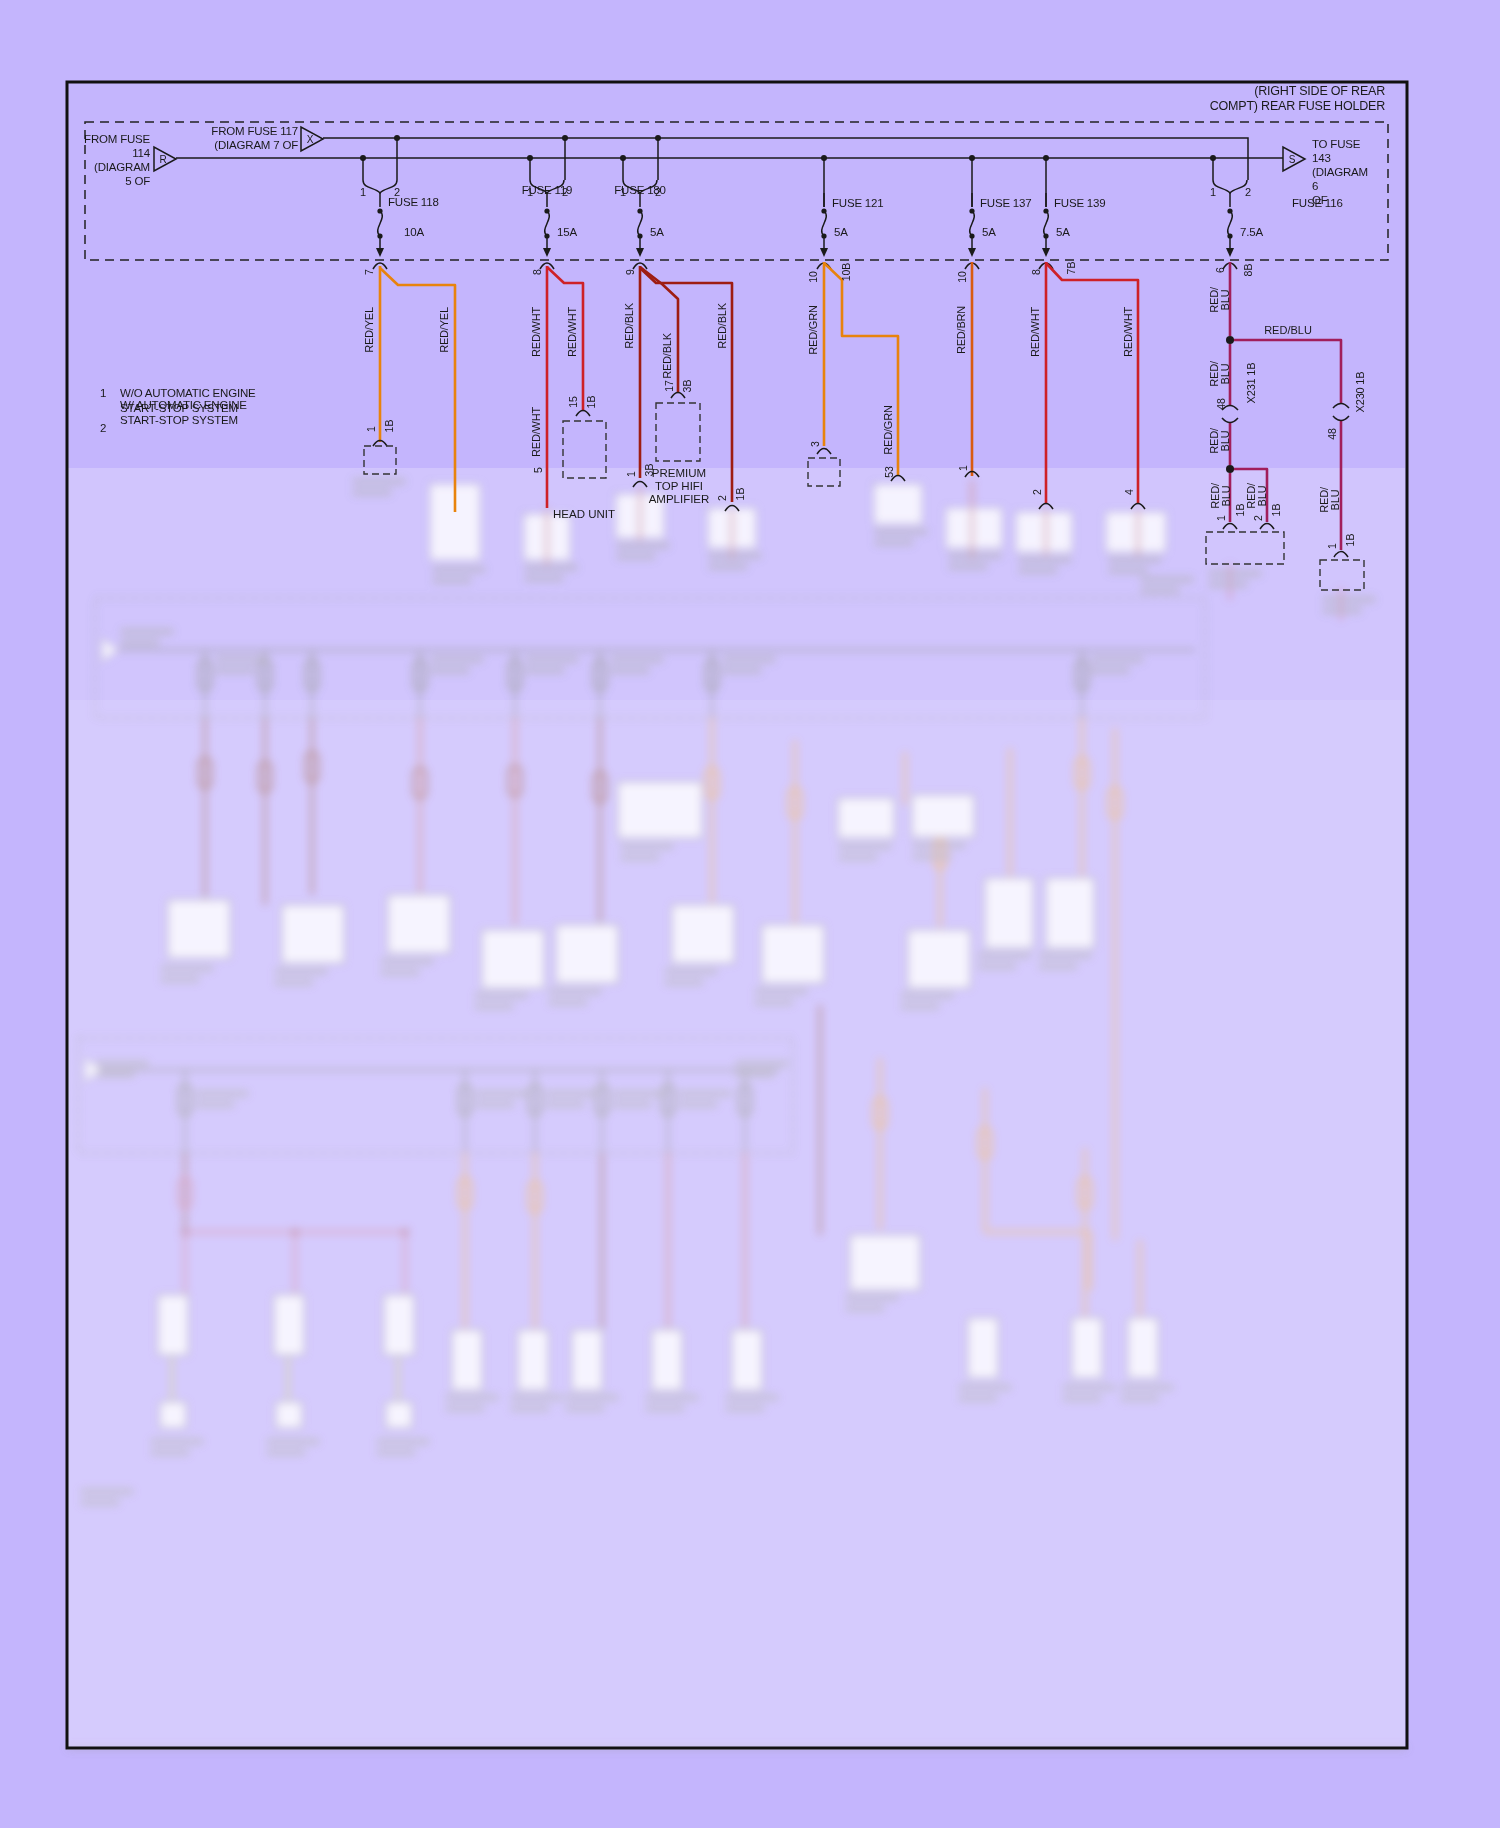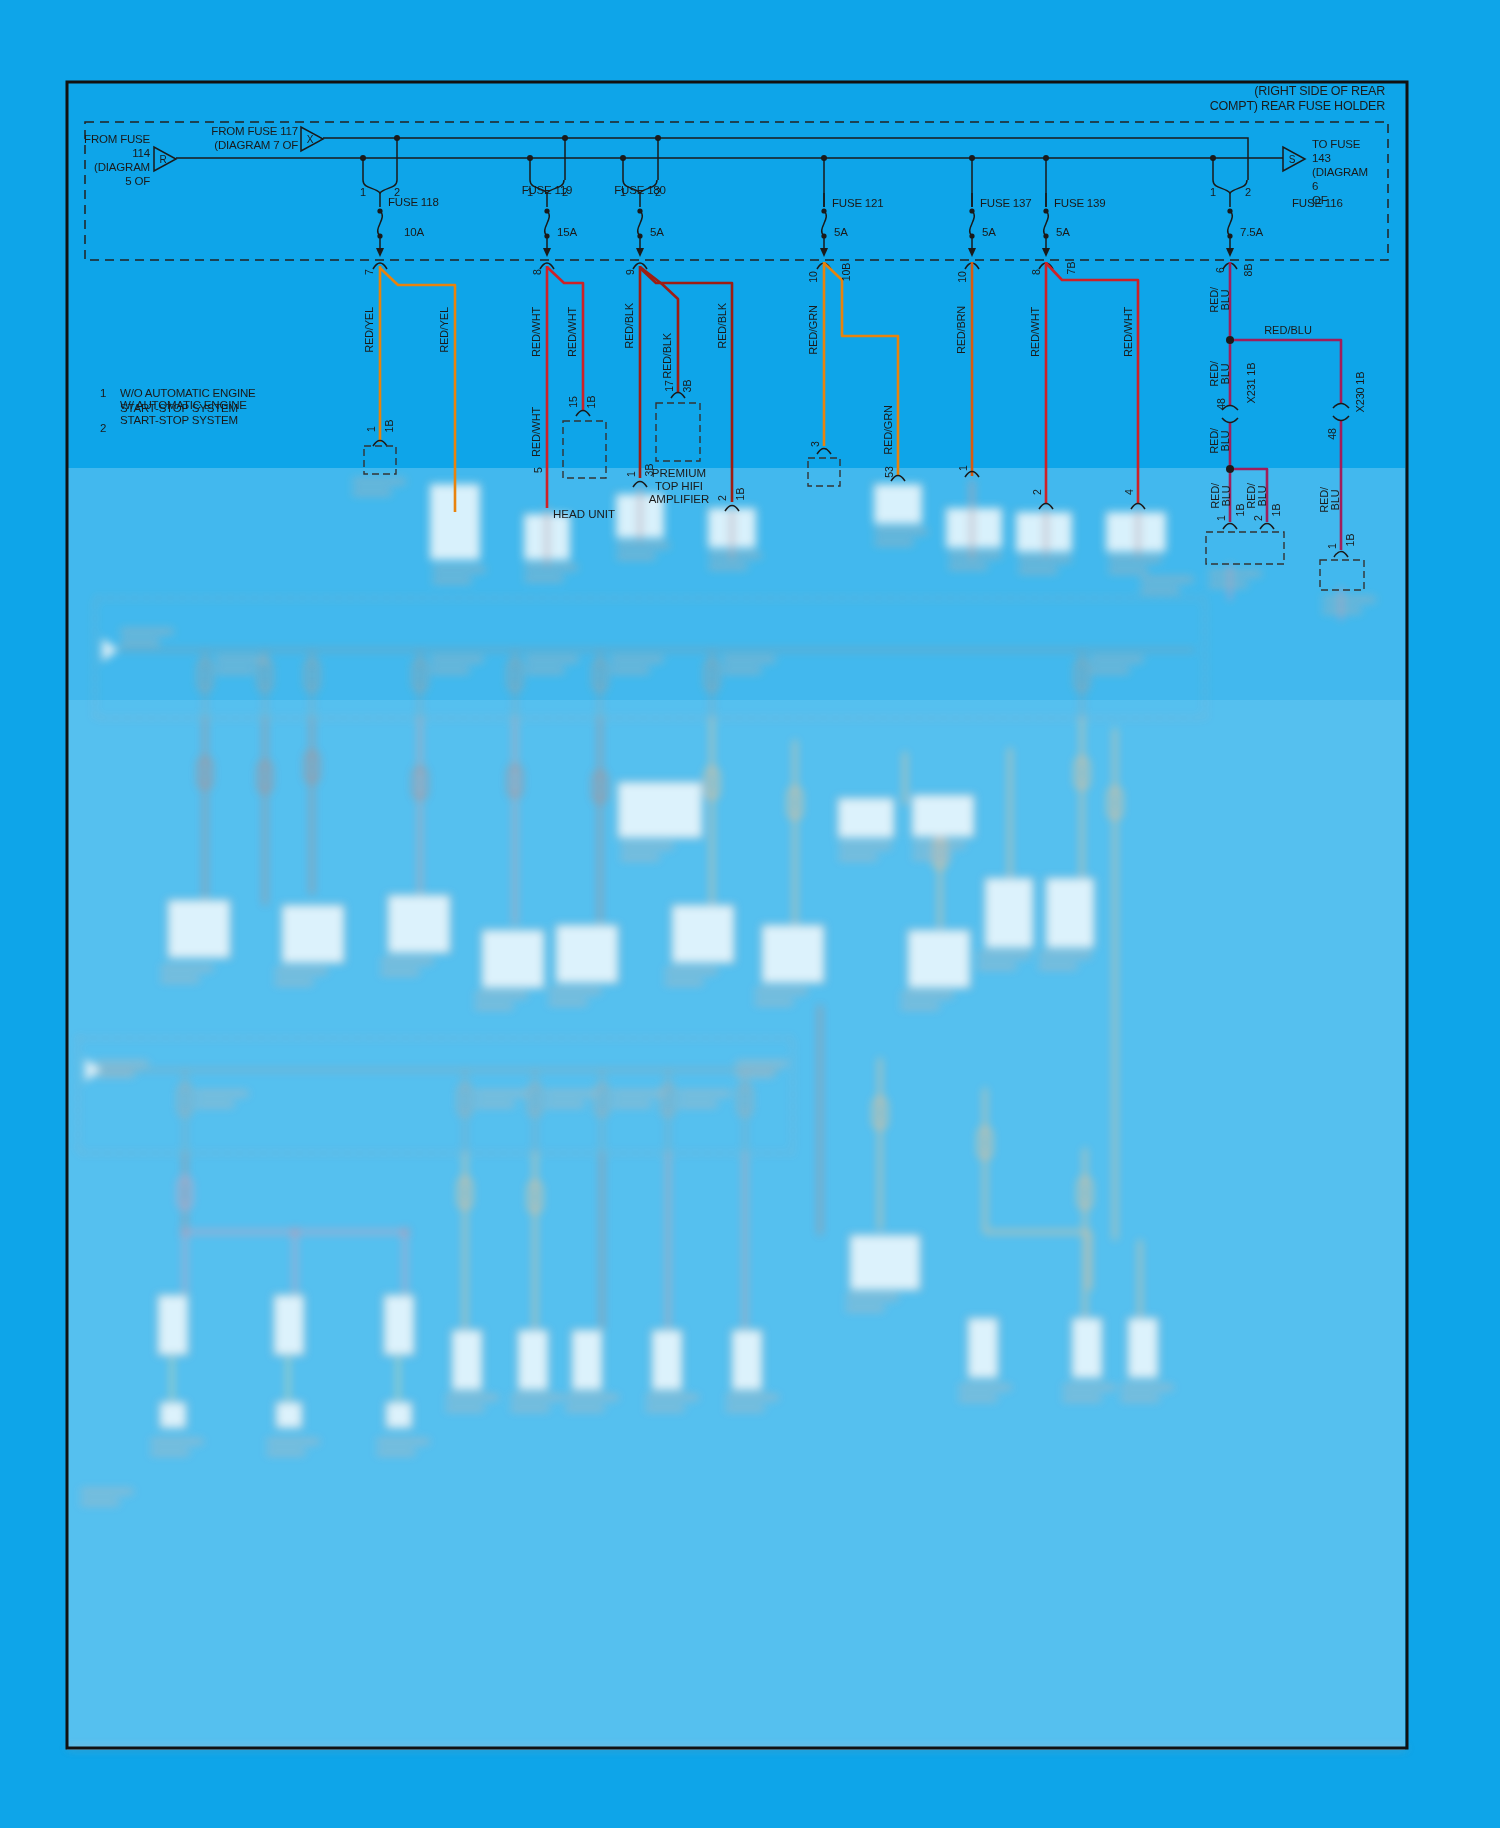--- a/index.html
+++ b/index.html
@@ -1,16 +1,16 @@
 <!DOCTYPE html>
 <html style="--orange: #E8830D; --red: #CE2127; --dark_red: #9E1D12; --red_brown: #D95B10; --magenta: #A11E5B; --line: #1a1a1a;"><head>
 <meta charset="utf-8">
 <style>
   html,body{margin:0;padding:0;background:#fff;}
-  #stage{position:relative;width:1500px;height:1828px;background:#0ea5e9;overflow:hidden;
+  #stage{position:relative;width:1500px;height:1828px;background:#c4b5fd;overflow:hidden;
          font-family:"Liberation Sans", sans-serif;color:#1a1a1a;}
   svg{position:absolute;left:0;top:0;}
   .k{stroke:#1a1a1a;stroke-width:1.5;fill:none;}
   .lab{position:absolute;font-size:11.5px;line-height:14px;white-space:pre-line;letter-spacing:-0.2px;}
   .rlab{text-align:right;}
   .vlab{position:absolute;font-size:11px;line-height:11px;white-space:pre-line;text-align:center;
         transform:translate(-50%,-50%) rotate(-90deg);letter-spacing:-0.2px;}
   .pin{position:absolute;font-size:10.5px;transform:translate(-50%,-50%) rotate(-90deg);}
   .cdig{position:absolute;font-size:11px;transform:translate(-50%,-50%);}
   .tlet{position:absolute;font-size:10px;transform:translate(-50%,-50%);}

